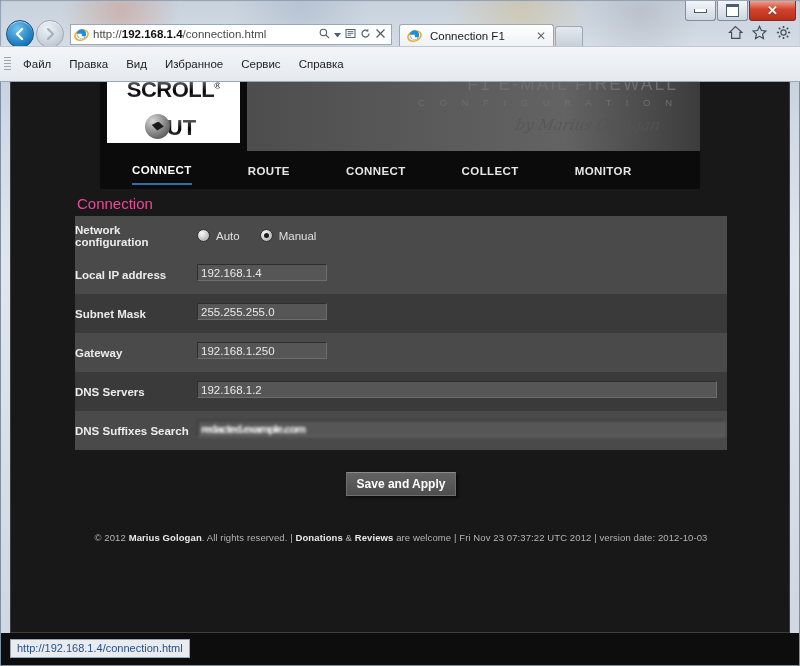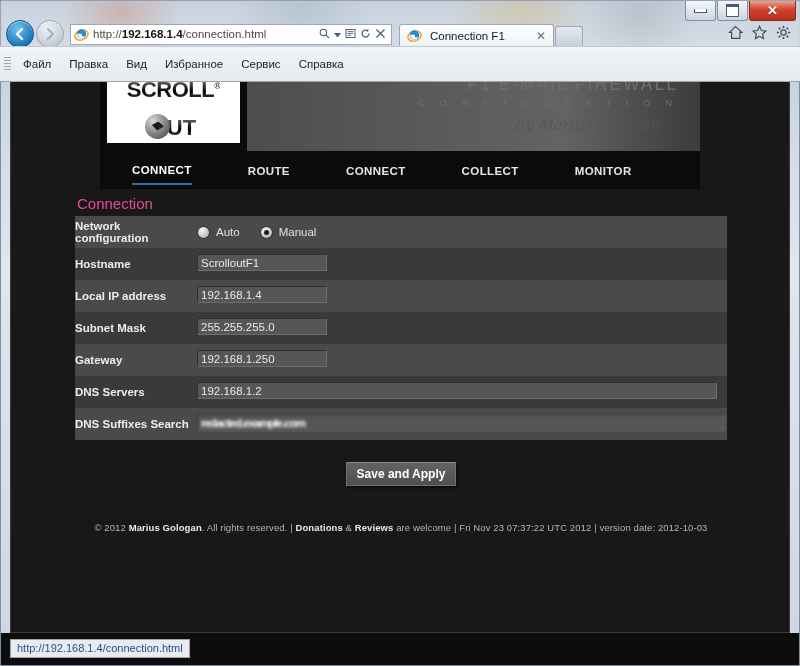--- a/index.html
+++ b/index.html
@@ -124,21 +124,21 @@
     margin-top:8px;margin-right:18px;opacity:.8;transform:skewX(-12deg);}
 
   .navtabs{position:absolute;left:89px;top:85px;width:600px;height:38px;background:#0b0b0b;display:flex;align-items:center;gap:24px;}
   .ntab{font-size:11.5px;font-weight:bold;color:#e6e6e6;letter-spacing:.4px;padding:9px 0 7px;margin-left:32px;}
   .ntab.active{border-bottom:2px solid #2f6ea8;color:#ffffff;}
 
   .content{position:absolute;left:64px;top:126px;width:652px;}
   .section-title{font-size:15px;color:#ec4899;padding:3px 2px 4px;}
 
   table.cfg{width:100%;border-collapse:collapse;table-layout:fixed;}
-  table.cfg td{padding:0;height:32px;vertical-align:middle;}
+  table.cfg td{padding:0;height:39px;vertical-align:middle;}
   tr.odd td{background:#4a4a4a;}
   tr.even td{background:#3a3a3a;}
   td.lbl{width:122px;font-size:11.5px;font-weight:bold;color:#ececec;padding-left:8px;box-sizing:border-box;}
   td.val{padding-left:0;}
   .txt{
     background:#565656;border:1px solid #6d6d6d;border-top-color:#2e2e2e;border-left-color:#2e2e2e;
     color:#e9e9e9;font-size:11.5px;font-family:"Liberation Sans",sans-serif;
     height:17px;line-height:17px;padding:0 3px;box-sizing:border-box;width:130px;
     display:inline-block;white-space:nowrap;overflow:hidden;
   }
@@ -322,24 +322,20 @@
           <td class="lbl">Network configuration</td>
           <td class="val">
             <div class="radios">
               <span class="radio"></span>
               <span class="rlabel">Auto</span>
               <span class="radio on"></span>
               <span class="rlabel">Manual</span>
             </div>
           </td>
         </tr>
-        <tr class="even">
-          <td class="lbl">Hostname</td>
-          <td class="val"><span class="txt">ScrolloutF1</span></td>
-        </tr>
         <tr class="odd">
           <td class="lbl">Local IP address</td>
           <td class="val"><span class="txt">192.168.1.4</span></td>
         </tr>
         <tr class="even">
           <td class="lbl">Subnet Mask</td>
           <td class="val"><span class="txt">255.255.255.0</span></td>
         </tr>
         <tr class="odd">
           <td class="lbl">Gateway</td>

